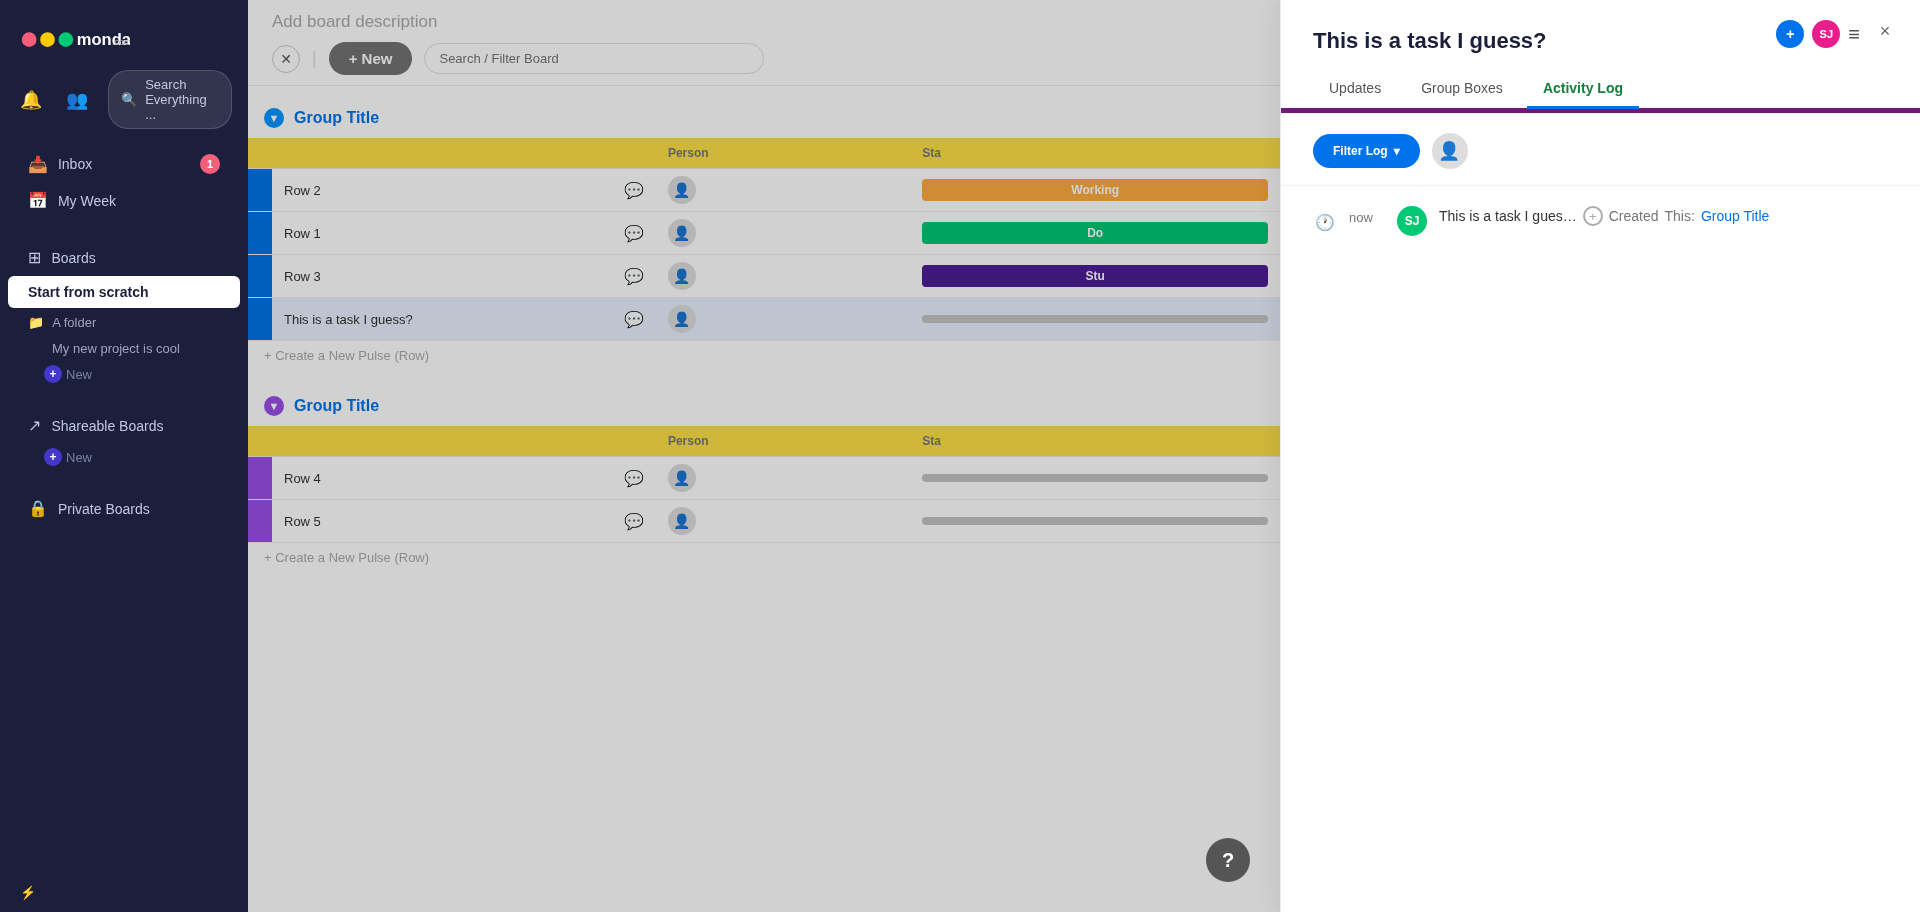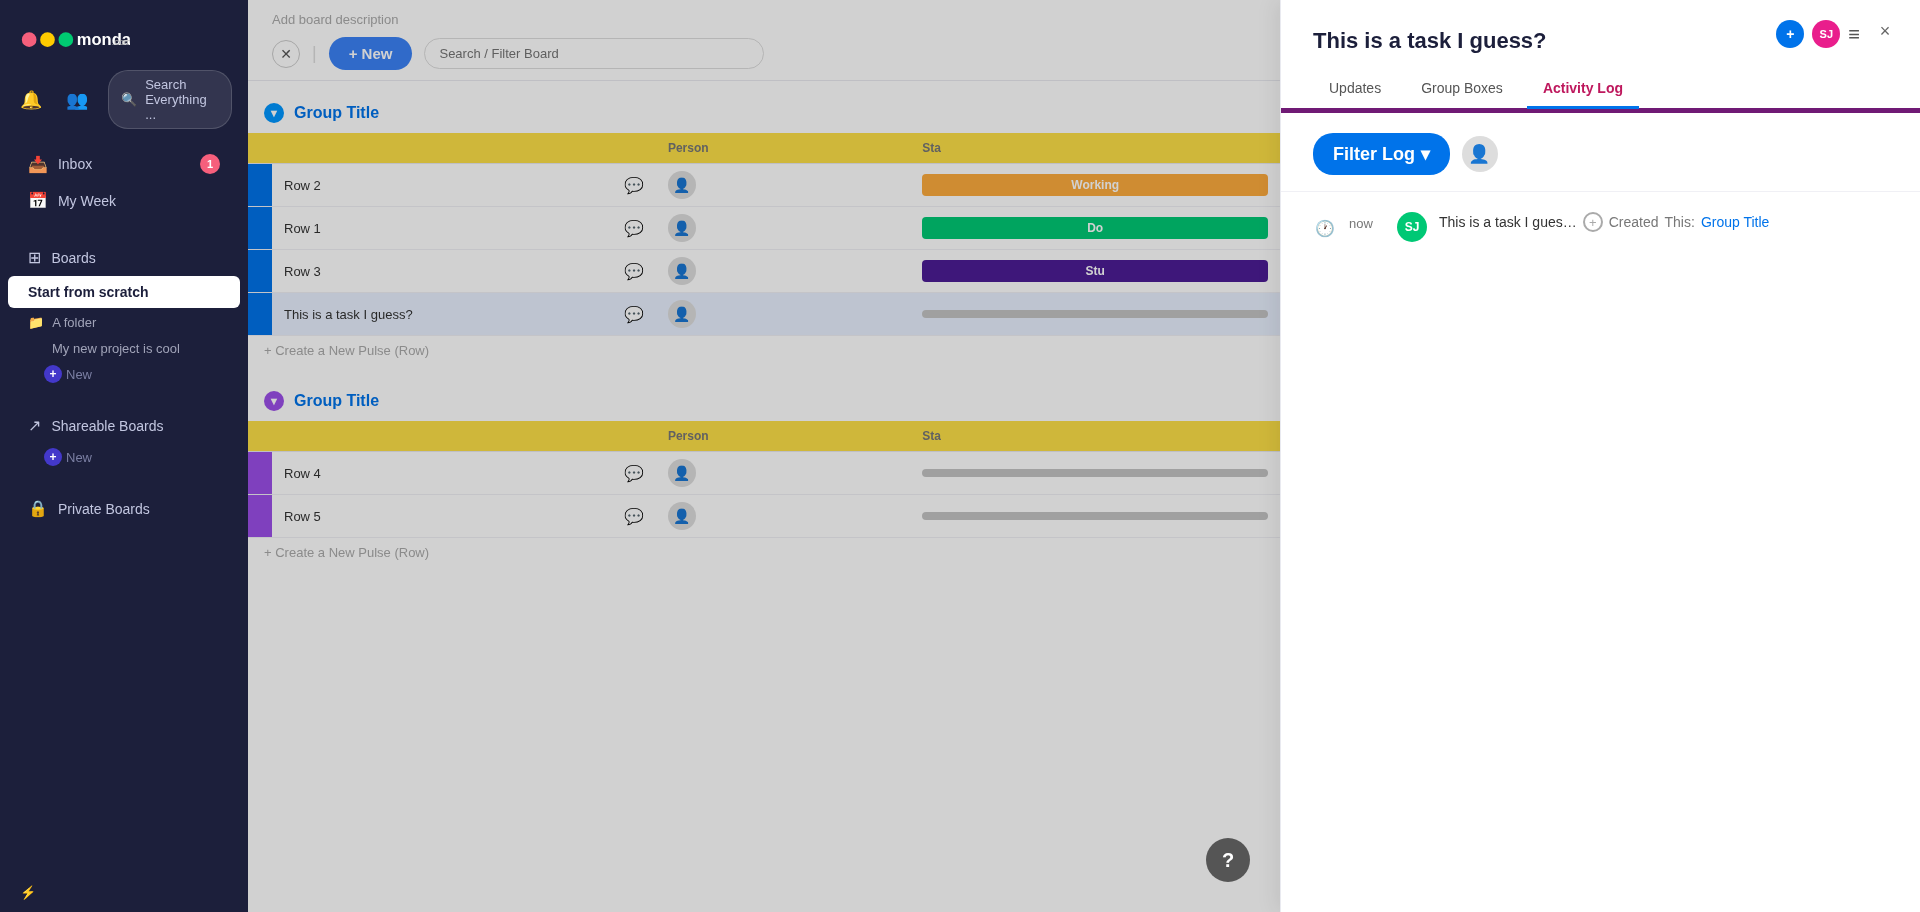--- a/index.html
+++ b/index.html
@@ -135,32 +135,32 @@
       height: 912px;
       overflow: hidden;
       position: relative;
     }
     .board-header {
       padding: 12px 24px 0;
       background: #fff;
       border-bottom: 1px solid #e9eaf0;
     }
     .board-desc {
-      font-size: 13px;
+      font-size: 17px;
       color: #aaa;
       margin-bottom: 10px;
     }
     .board-toolbar {
       display: flex;
       align-items: center;
       gap: 12px;
       padding-bottom: 10px;
     }
     .btn-new {
-      background: #3b82f6;
+      background: #737373;
       color: #fff;
       border: none;
       border-radius: 20px;
       padding: 8px 20px;
       font-size: 15px;
       font-weight: 600;
       cursor: pointer;
       display: flex;
       align-items: center;
       gap: 6px;
@@ -324,38 +324,38 @@
     }
     .panel-tab {
       padding: 10px 16px;
       font-size: 14px;
       color: #555;
       cursor: pointer;
       border-bottom: 3px solid transparent;
       margin-bottom: -1px;
     }
     .panel-tab.active {
-      color: #be185d;
+      color: #15803d;
       border-bottom: 3px solid #0073ea;
       font-weight: 600;
     }
     .panel-toolbar {
       display: flex;
       align-items: center;
       gap: 12px;
       padding: 20px 32px 16px;
       border-bottom: 1px solid #f0f0f5;
     }
     .filter-log-btn {
       background: #0073ea;
       color: #fff;
       border: none;
       border-radius: 20px;
       padding: 10px 20px;
-      font-size: 18px;
+      font-size: 12px;
       font-weight: 600;
       cursor: pointer;
       display: flex;
       align-items: center;
       gap: 6px;
     }
     .panel-avatar {
       width: 36px; height: 36px;
       border-radius: 50%;
       background: #ddd;

